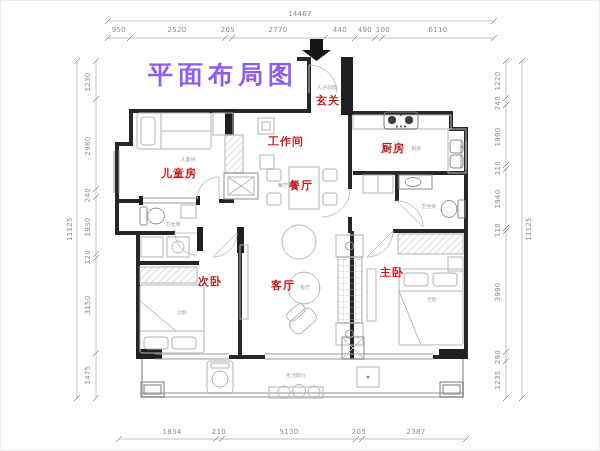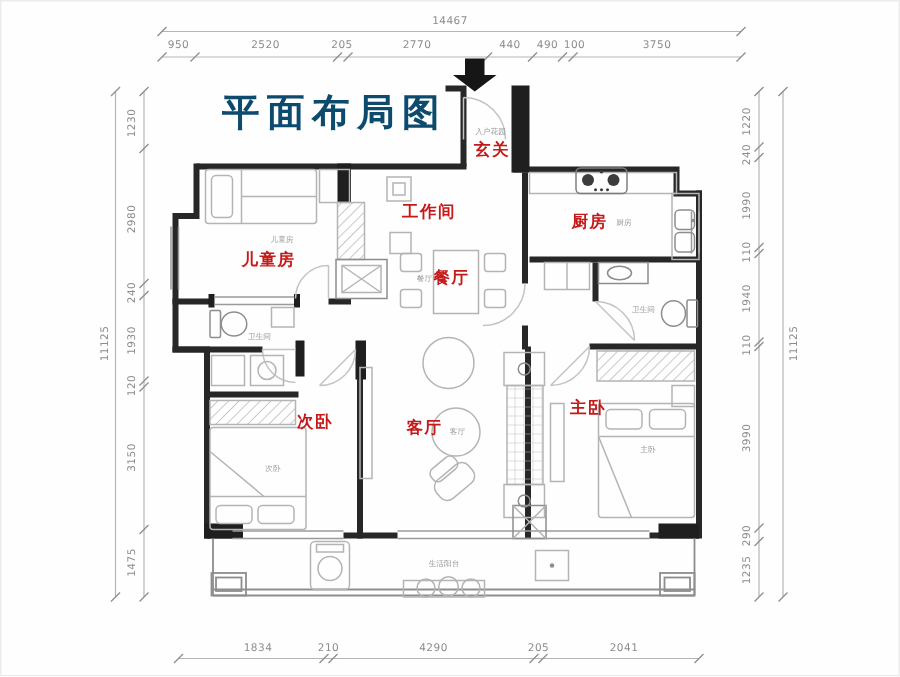--- a/index.html
+++ b/index.html
@@ -7,21 +7,21 @@
     position:relative;width:600px;height:451px;background:#fefefe;
     font-family:"DejaVu Sans",sans-serif;overflow:hidden;border:1px solid #ececec;box-sizing:border-box;
   }
   .stage svg{position:absolute;left:0;top:0;}
   .lbl{position:absolute;transform:translate(-50%,-50%);white-space:nowrap;}
   .dim{font-size:7px;color:#8c8c8c;letter-spacing:0.3px;}
   .dimv{transform:translate(-50%,-50%) rotate(-90deg);}
   .red{color:#c41a1a;font-weight:bold;font-size:11px;letter-spacing:1px;font-family:Liberation Mono, monospace;}
   .grey{color:#9a9a9a;font-size:6px;transform:translate(-50%,-50%) scale(0.85);}
   .title{
-    position:absolute;left:147px;top:60px;margin:0;color:#0c4a6e;
+    position:absolute;left:147px;top:60px;margin:0;color:#8b5cf6;
     font-size:25px;font-weight:bold;letter-spacing:5px;line-height:1.1;
   }
 </style>
 </head>
 <body>
 
 <div class="stage">
 
   <svg width="600" height="451" viewBox="0 0 600 451">
     <defs>
@@ -276,27 +276,27 @@
   <span class="lbl grey" style="left:295px;top:375px">生活阳台</span>
 
   <span class="lbl dim" style="left:299px;top:13px">14467</span>
   <span class="lbl dim" style="left:118px;top:29px">950</span>
   <span class="lbl dim" style="left:176px;top:29px">2520</span>
   <span class="lbl dim" style="left:227px;top:29px">205</span>
   <span class="lbl dim" style="left:277px;top:29px">2770</span>
   <span class="lbl dim" style="left:339px;top:29px">440</span>
   <span class="lbl dim" style="left:364px;top:29px">490</span>
   <span class="lbl dim" style="left:382px;top:29px">100</span>
-  <span class="lbl dim" style="left:437px;top:29px">3750</span>
+  <span class="lbl dim" style="left:437px;top:29px">6110</span>
 
   <span class="lbl dim" style="left:171px;top:431px">1834</span>
   <span class="lbl dim" style="left:218px;top:431px">210</span>
-  <span class="lbl dim" style="left:288px;top:431px">4290</span>
+  <span class="lbl dim" style="left:288px;top:431px">5130</span>
   <span class="lbl dim" style="left:358px;top:431px">205</span>
-  <span class="lbl dim" style="left:415px;top:431px">2041</span>
+  <span class="lbl dim" style="left:415px;top:431px">2387</span>
 
   <span class="lbl dim dimv" style="left:69px;top:228px">11125</span>
   <span class="lbl dim dimv" style="left:87px;top:81px">1230</span>
   <span class="lbl dim dimv" style="left:87px;top:145px">2980</span>
   <span class="lbl dim dimv" style="left:87px;top:194px">240</span>
   <span class="lbl dim dimv" style="left:87px;top:226px">1930</span>
   <span class="lbl dim dimv" style="left:87px;top:256px">120</span>
   <span class="lbl dim dimv" style="left:87px;top:304px">3150</span>
   <span class="lbl dim dimv" style="left:87px;top:374px">1475</span>
 

